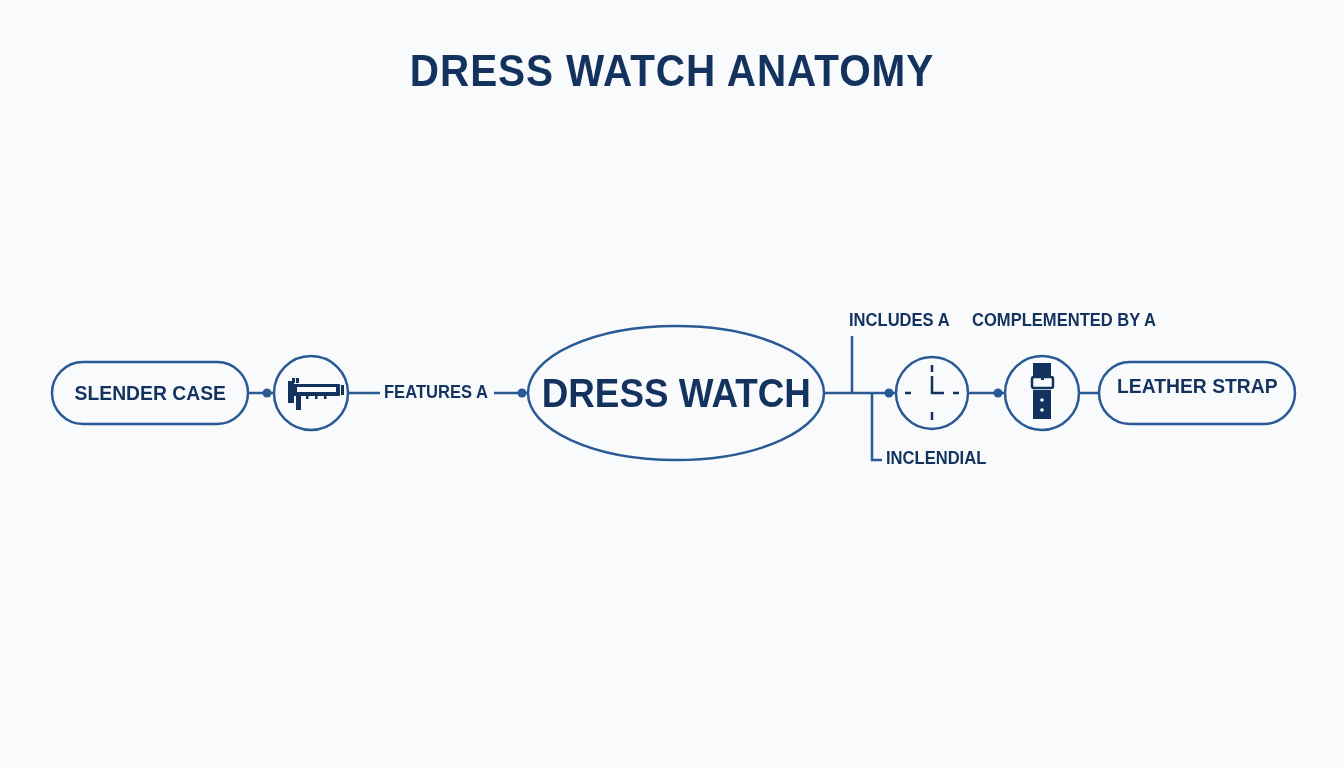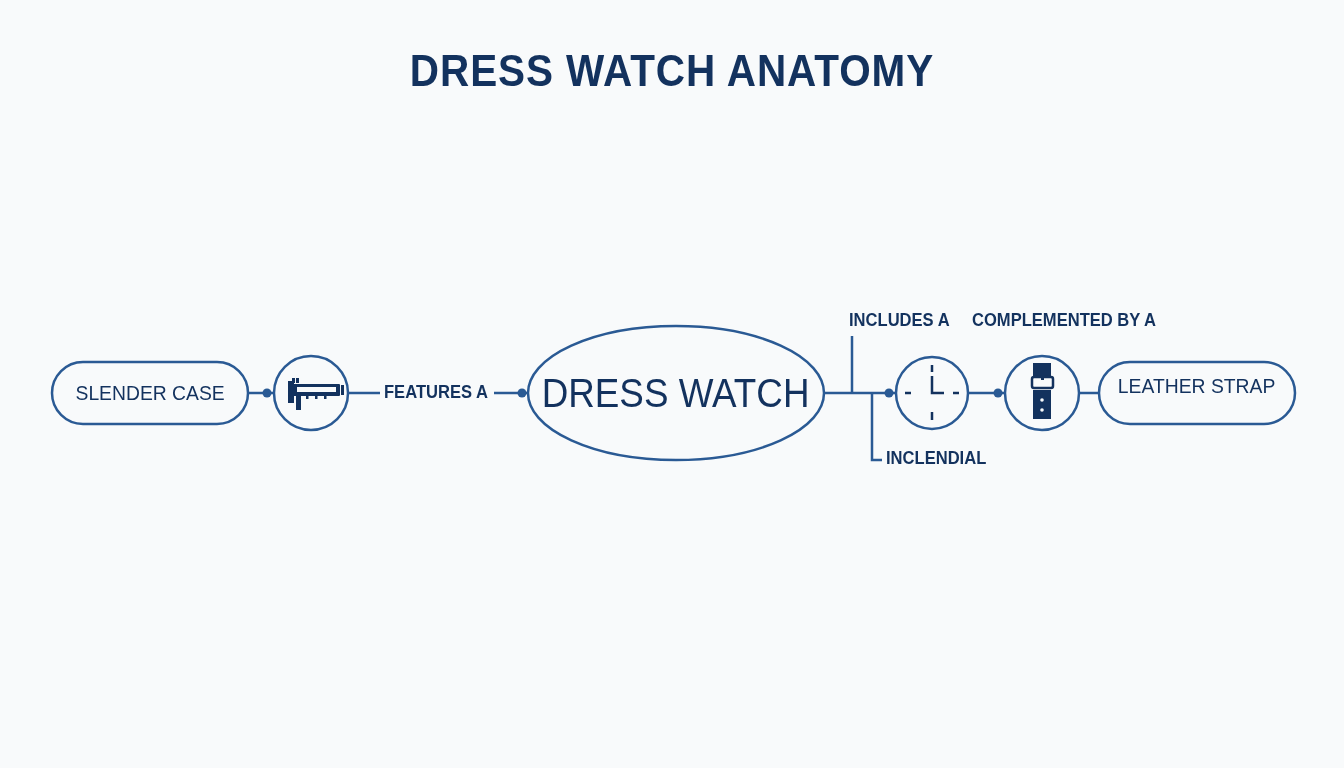--- a/index.html
+++ b/index.html
@@ -14,21 +14,21 @@
     text-align:center; font-size:44px; font-weight:bold;
     color:#13325e; letter-spacing:1px;
     transform:scaleX(0.92);
   }
   svg.diagram { position:absolute; left:0; top:0; }
   .lbl {
     position:absolute; color:#13325e; font-weight:bold;
     white-space:nowrap; transform-origin:left center;
   }
   .node-text {
-    position:absolute; color:#13325e; font-weight:normal;
+    position:absolute; color:#13325e; font-weight:bold;
     text-align:right; white-space:nowrap;
     display:flex; align-items:center; justify-content:center;
   }
 </style>
 </head>
 <body>
 
 <div class="title">DRESS WATCH ANATOMY</div>
 
 <svg class="diagram" width="1344" height="768" viewBox="0 0 1344 768">

